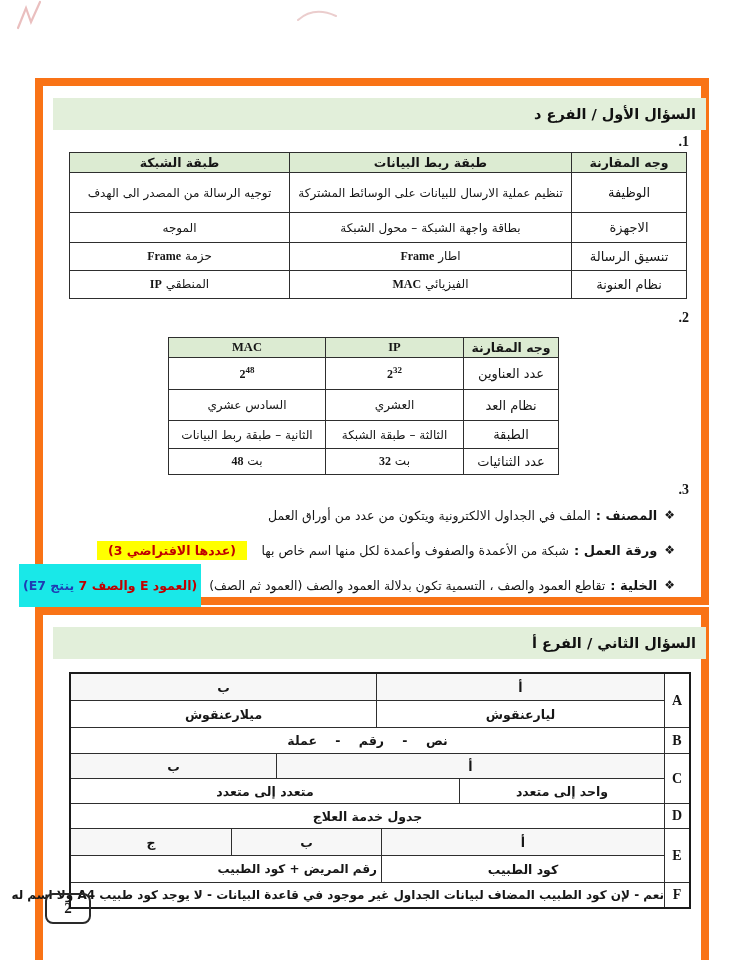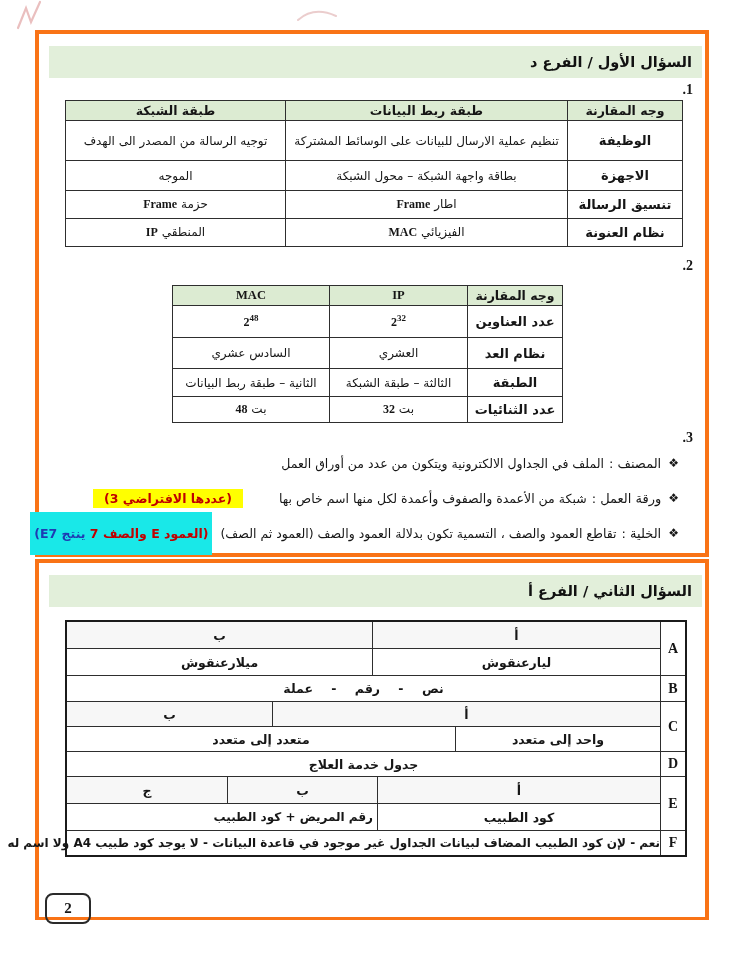--- a/index.html
+++ b/index.html
@@ -2,47 +2,47 @@
 <html><head>
 <meta charset="utf-8">
 <style>
   * { box-sizing: border-box; margin: 0; padding: 0; }
   html, body { background: #ffffff; }
   .page {
     position: relative; width: 741px; height: 960px; background: #fff;
     direction: rtl; font-family: "DejaVu Sans", "Liberation Sans", sans-serif;
     color: #161616; overflow: hidden;
   }
-  .frame { position: absolute; border: 4px solid #f97316; background: #fff; }
+  .frame { position: absolute; border: 8px solid #f97316; background: #fff; margin-top: 48px; }
   .frame1 { left: 35px; top: 30px; width: 674px; height: 527px; }
   .frame2 { left: 35px; top: 559px; width: 674px; height: 361px; border-bottom-width: 3px; }
   .qbar {
     position: absolute; background: #e2efda; color: #111;
     font-weight: bold; font-size: 14.5px; line-height: 32px;
     padding: 0 10px; left: 10px; width: 653px; height: 32px;
   }
   .itemnum {
     position: absolute; right: 12px; font-family: "Liberation Serif", serif;
     font-weight: bold; font-size: 14px; direction: rtl;
   }
   table { border-collapse: collapse; position: absolute; table-layout: fixed; }
   .tbl { border: 1.5px solid #222; }
   .tbl td {
     border: 1px solid #2e2e2e; text-align: center; vertical-align: middle;
     font-size: 12px; padding: 2px 5px;
   }
   .tbl .hdr td { background: #dcebd2; font-weight: bold; font-size: 12.5px; }
-  .tbl .lbl { font-weight: bold; font-size: 13px; }
+  .tbl .lbl { font-weight: normal; font-size: 13px; }
   .lat { font-family: "Liberation Serif", serif; direction: ltr; unicode-bidi: embed; }
   .b { font-weight: bold; }
   sup { font-size: 9px; font-weight: bold; }
   .bullets { position: absolute; left: 24px; right: 26px; top: 418px; }
   .bullet { display: flex; align-items: center; height: 22px; margin-bottom: 13px; font-size: 12.5px; white-space: nowrap; }
   .bsym { font-size: 12px; margin-left: 7px; }
-  .bterm { font-weight: normal; font-size: 13px; margin-left: 5px; }
+  .bterm { font-weight: bold; font-size: 13px; margin-left: 5px; }
   .btext { margin-left: 8px; }
   .hl-y {
     background: #ffff00; color: #c00000; font-weight: bold;
     padding: 2px 11px; margin-right: auto; margin-left: 30px; font-size: 12.5px;
   }
   .hl-c { background: #19e8e8; padding: 14px 4px; font-weight: bold; font-size: 12.5px; }
   .hred { color: #c00000; }
   .hblue { color: #1f3bb3; }
   
   .t3 { position: absolute; left: 26px; top: 57px; width: 622px; border: 2px solid #1b1b1b; background: #fff; }

